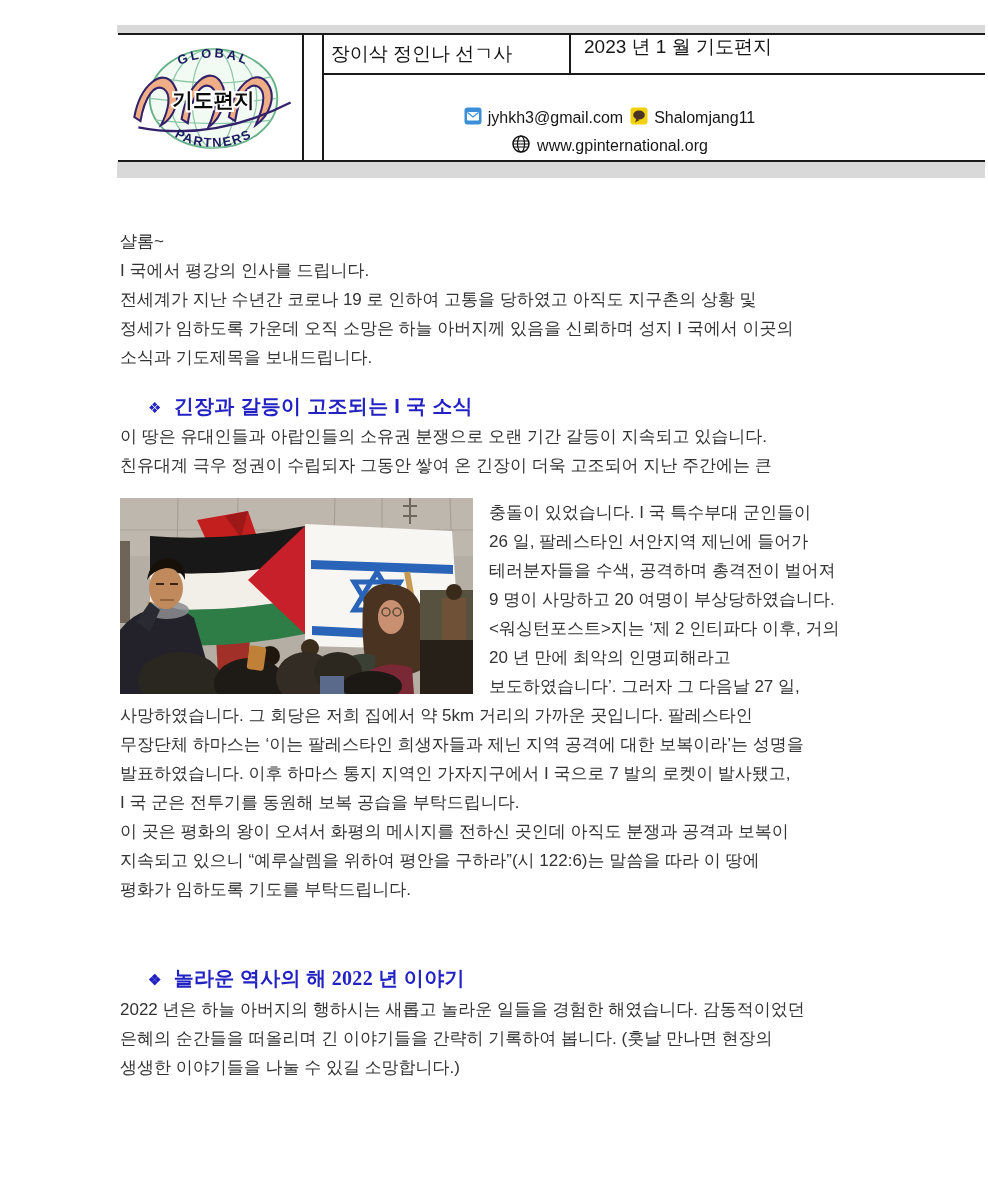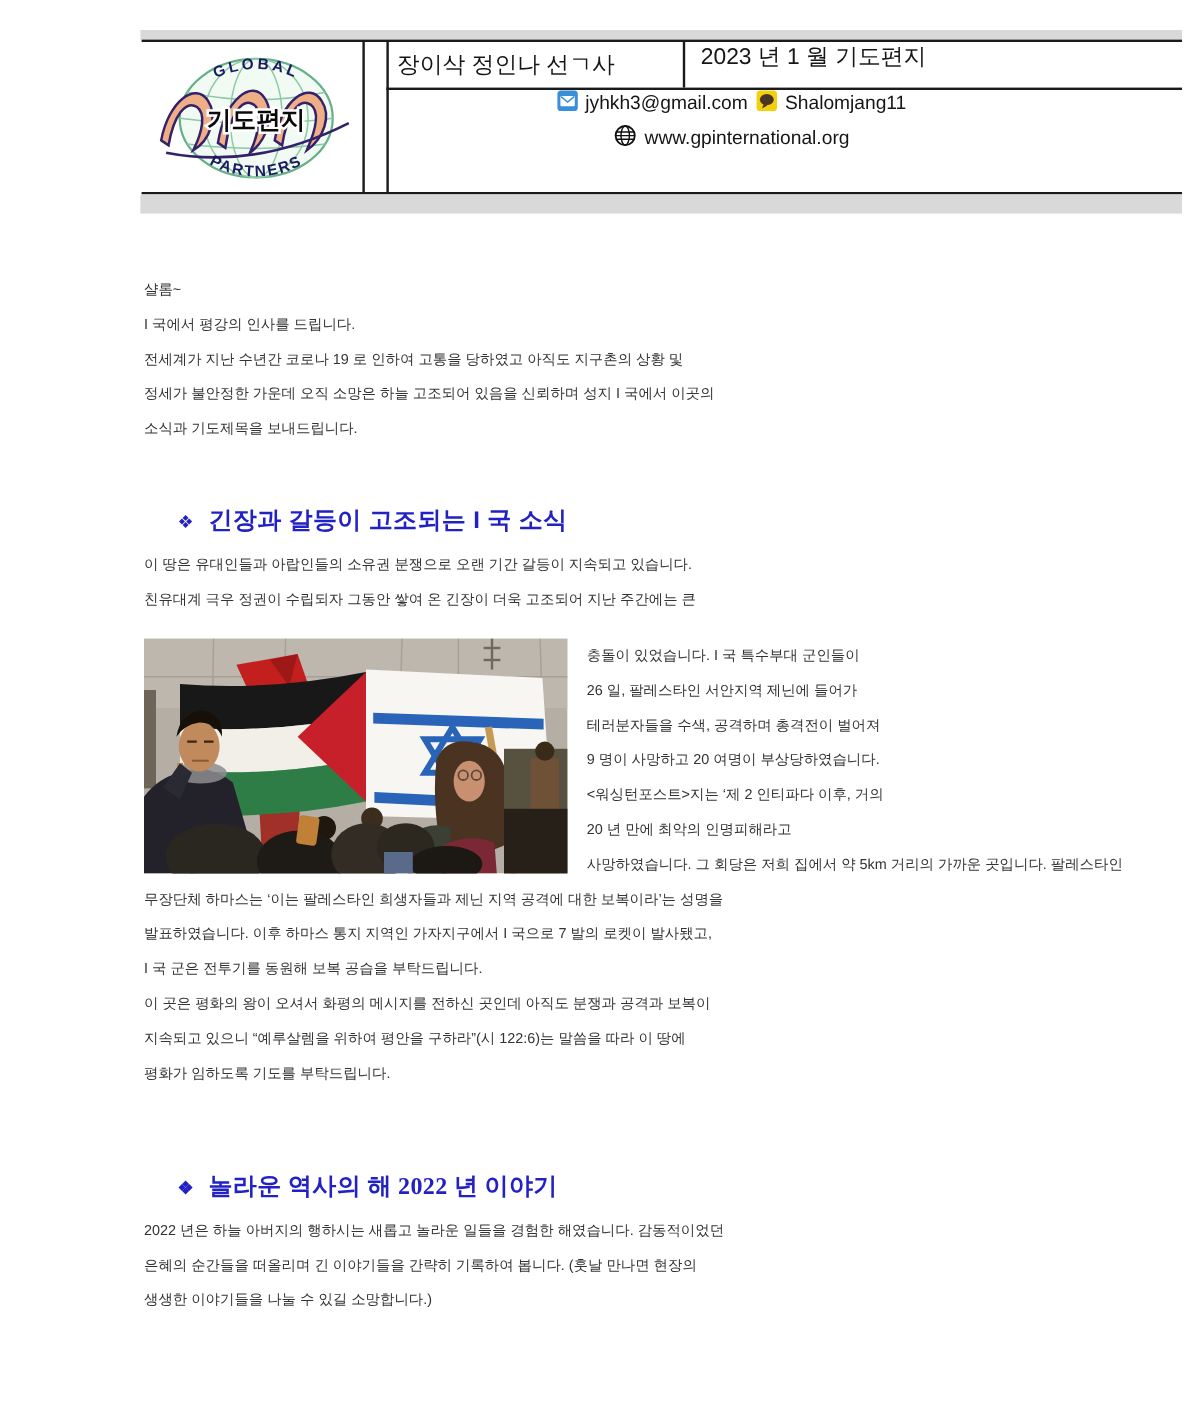--- a/index.html
+++ b/index.html
@@ -26,32 +26,32 @@
     display:flex;align-items:center;justify-content:center;
     font-size:19px;color:#161616;white-space:nowrap;
   }
   .cell-issue{
     position:absolute;left:453px;right:0;top:0;height:24px;
     display:flex;align-items:center;padding-left:13px;
     font-size:19px;color:#161616;white-space:nowrap;
   }
   .cell-contact{
     position:absolute;left:206px;right:0;top:40px;height:83px;
-    display:flex;flex-direction:column;align-items:center;justify-content:flex-start;
+    display:flex;flex-direction:column;align-items:center;justify-content:flex-end;
     gap:5px;padding-right:90px;font-size:16px;color:#161616;
   }
   .contact-row{display:flex;align-items:center;gap:7px;}
   .contact-row .pair{display:flex;align-items:center;gap:6px;}
   .logo-box{position:absolute;left:8px;top:10px;width:175px;height:108px;}
 
   .content{position:absolute;left:120px;top:227px;width:865px;}
-  .line{font-size:12px;line-height:29px;color:#333;}
+  .line{font-size:17px;line-height:29px;color:#333;}
   .heading{
-    color:#2222c4;font-size:20px;font-weight:bold;line-height:32px;
-    margin:46px 0 4px 28px;letter-spacing:0.3px;
+    color:#2222c4;font-size:20px;font-weight:bold;line-height:21px;
+    margin:24px 0 4px 28px;letter-spacing:0.3px;
   }
   .heading .bullet{font-size:15px;margin-right:12px;}
   .heading-2{margin-top:64px;font-family:Liberation Serif, serif;}
   .photo-spacer{height:18px;}
   .photo-float{float:left;width:353px;height:196px;margin:0 16px 0 0;}
   .photo-float svg{display:block;}
 </style>
 </head>
 <body>
 
@@ -133,21 +133,21 @@
 </div>
 
 <div class="bar bar-bottom"></div>
 
 <div class="content">
 
   <div>
       <div class="line">샬롬~</div>
       <div class="line">I 국에서 평강의 인사를 드립니다.</div>
       <div class="line">전세계가 지난 수년간 코로나 19 로 인하여 고통을 당하였고 아직도 지구촌의 상황 및</div>
-      <div class="line">정세가 불안정한 가운데 오직 소망은 하늘 고조되어 있음을 신뢰하며 성지 I 국에서 이곳의</div>
+      <div class="line">정세가 임하도록 가운데 오직 소망은 하늘 아버지께 있음을 신뢰하며 성지 I 국에서 이곳의</div>
       <div class="line">소식과 기도제목을 보내드립니다.</div>
     </div>
 
   <div class="heading">
     <span class="bullet">❖</span><span>긴장과 갈등이 고조되는 I 국 소식</span>
   </div>
 
   <div>
       <div class="line">이 땅은 유대인들과 아랍인들의 소유권 분쟁으로 오랜 기간 갈등이 지속되고 있습니다.</div>
       <div class="line">친유대계 극우 정권이 수립되자 그동안 쌓여 온 긴장이 더욱 고조되어 지난 주간에는 큰</div>
@@ -239,20 +239,21 @@
     </svg>
   </div>
 
   <div>
       <div class="line">충돌이 있었습니다. I 국 특수부대 군인들이</div>
       <div class="line">26 일, 팔레스타인 서안지역 제닌에 들어가</div>
       <div class="line">테러분자들을 수색, 공격하며 총격전이 벌어져</div>
       <div class="line">9 명이 사망하고 20 여명이 부상당하였습니다.</div>
       <div class="line">&lt;워싱턴포스트&gt;지는 ‘제 2 인티파다 이후, 거의</div>
       <div class="line">20 년 만에 최악의 인명피해라고</div>
+      <div class="line">보도하였습니다’. 그러자 그 다음날 27 일,</div>
     </div>
   <div>
       <div class="line">사망하였습니다. 그 회당은 저희 집에서 약 5km 거리의 가까운 곳입니다. 팔레스타인</div>
       <div class="line">무장단체 하마스는 ‘이는 팔레스타인 희생자들과 제닌 지역 공격에 대한 보복이라’는 성명을</div>
       <div class="line">발표하였습니다. 이후 하마스 통지 지역인 가자지구에서 I 국으로 7 발의 로켓이 발사됐고,</div>
       <div class="line">I 국 군은 전투기를 동원해 보복 공습을 부탁드립니다.</div>
       <div class="line">이 곳은 평화의 왕이 오셔서 화평의 메시지를 전하신 곳인데 아직도 분쟁과 공격과 보복이</div>
       <div class="line">지속되고 있으니 “예루살렘을 위하여 평안을 구하라”(시 122:6)는 말씀을 따라 이 땅에</div>
       <div class="line">평화가 임하도록 기도를 부탁드립니다.</div>
     </div>

